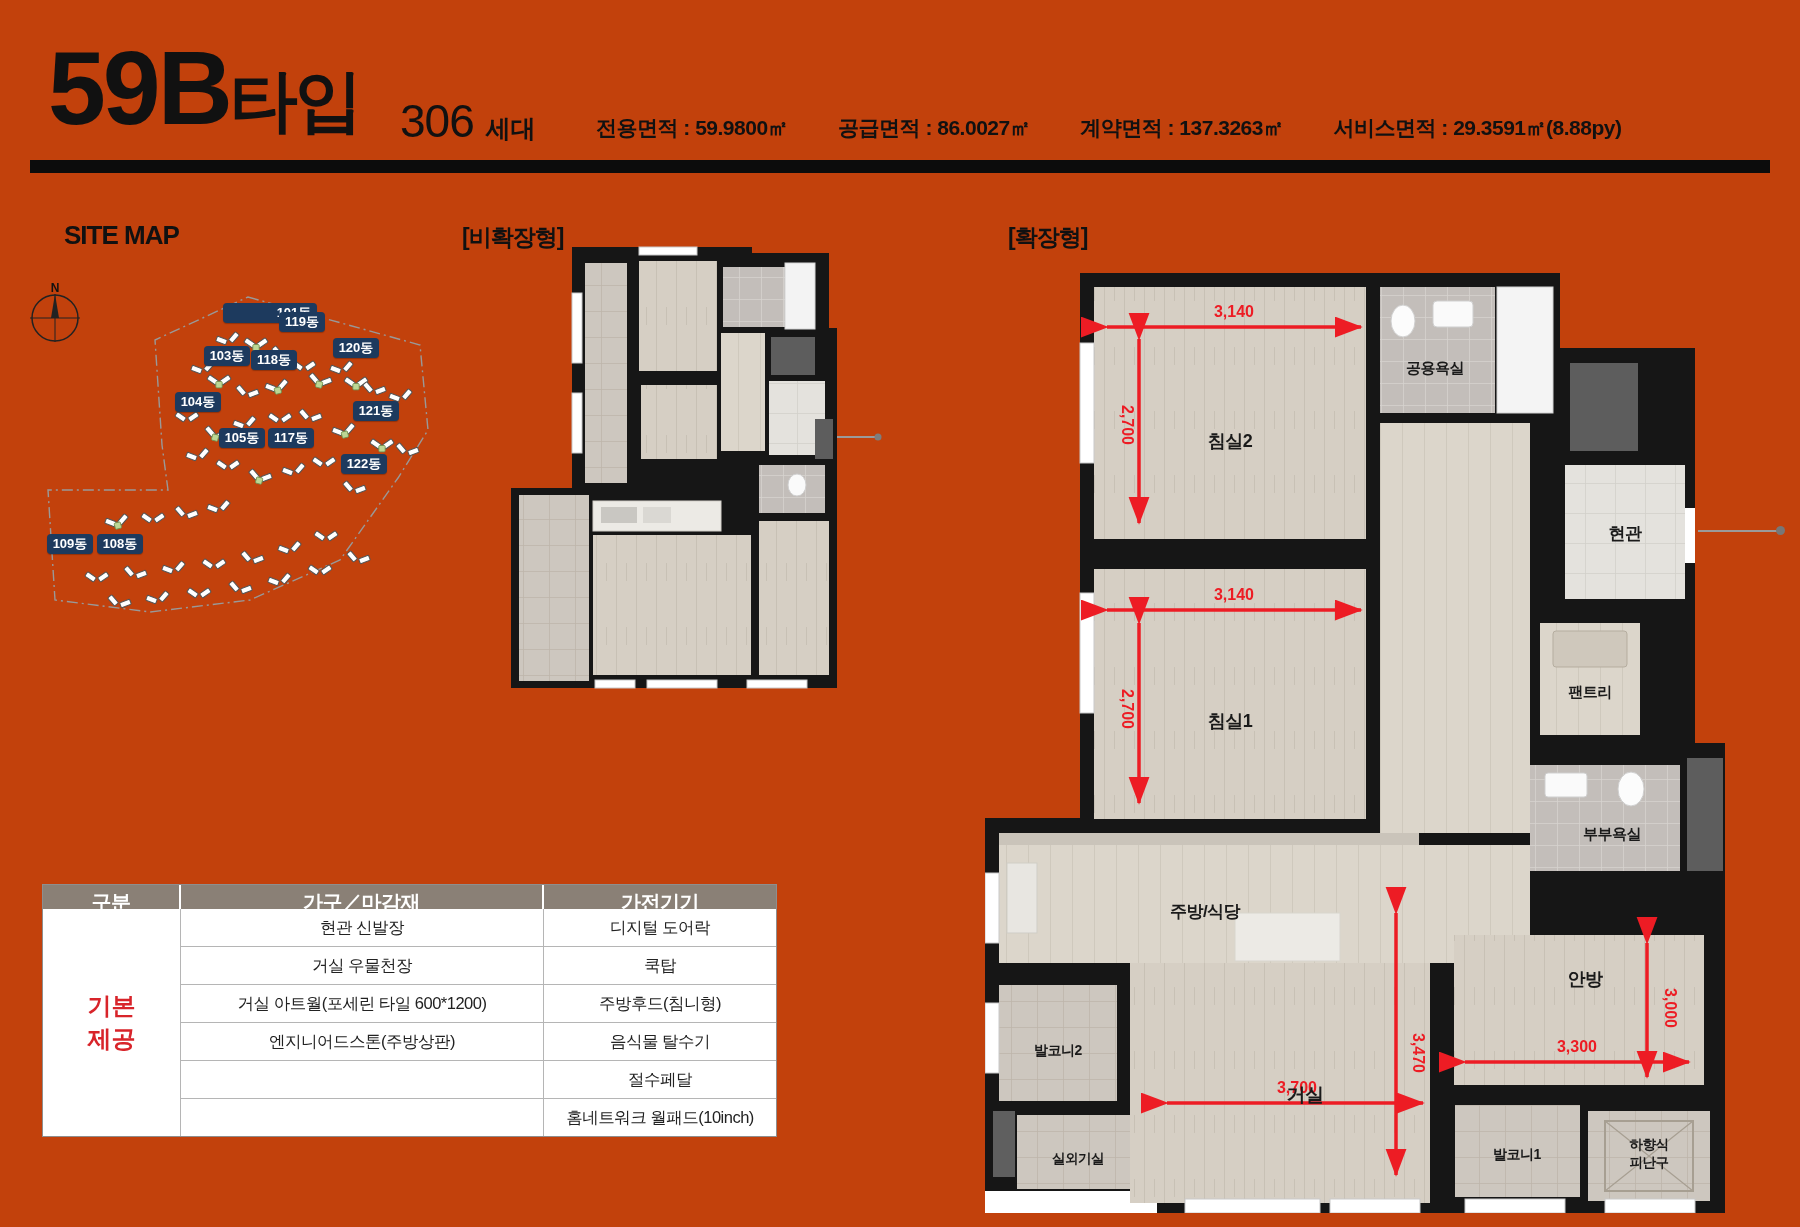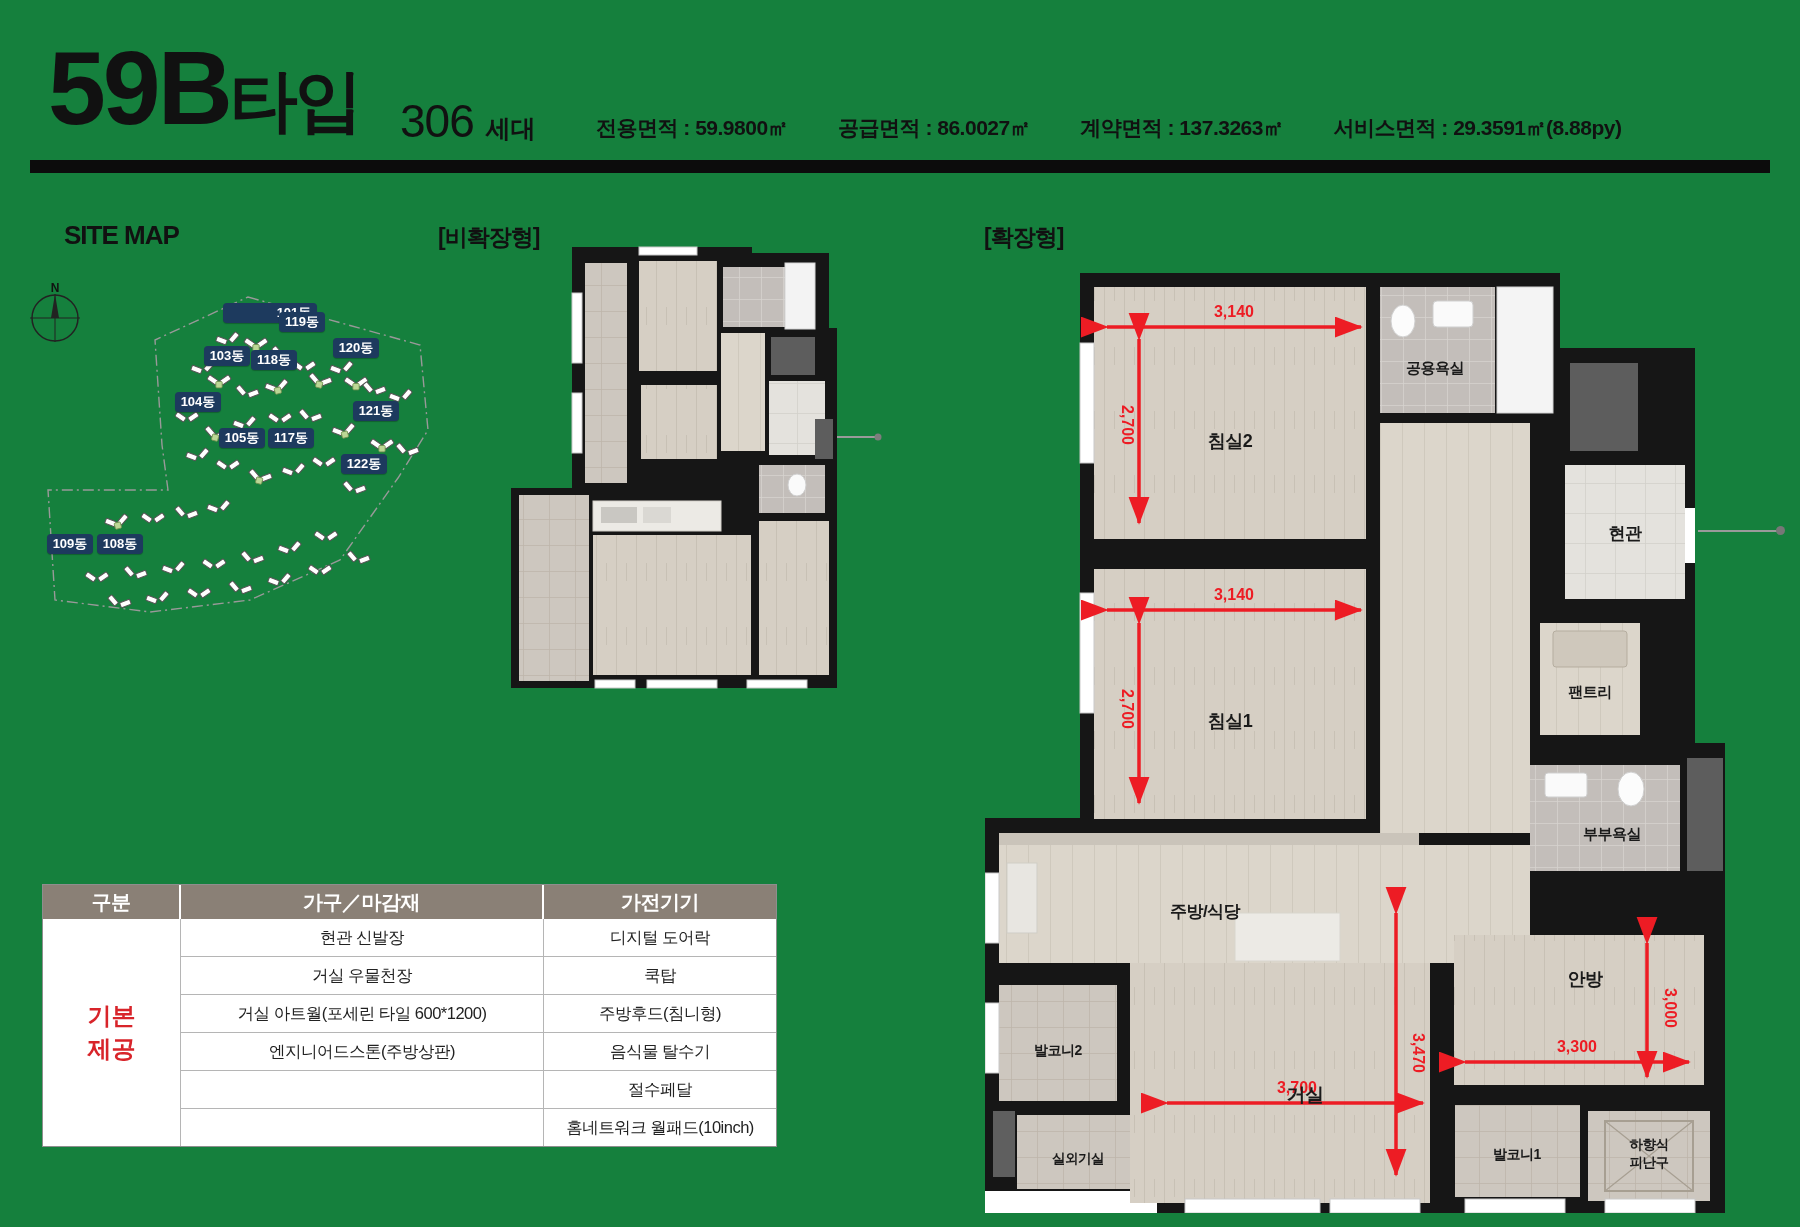--- a/index.html
+++ b/index.html
@@ -1,17 +1,17 @@
 <!DOCTYPE html>
 <html><head>
 <meta charset="utf-8">
 <style>
   html,body{margin:0;padding:0;background:#fff;}
   body{font-family:"Liberation Sans","DejaVu Sans",sans-serif;color:#111;}
-  .page{position:relative;width:1800px;height:1227px;background:#15803d;overflow:hidden;}
+  .page{position:relative;width:1800px;height:1227px;background:#c2410c;overflow:hidden;}
   .abs{position:absolute;}
 
   
   .type-title{left:48px;top:36px;display:flex;align-items:baseline;letter-spacing:-3px;}
   .type-name{font-size:104px;font-weight:800;line-height:1;}
   .type-suffix{font-size:68px;font-weight:800;line-height:1;}
   .units{left:400px;top:98px;display:flex;align-items:baseline;}
   .units-count{font-size:46px;font-weight:400;line-height:1;letter-spacing:-1px;}
   .units-suffix{font-size:25px;font-weight:700;line-height:1;margin-left:12px;}
   .areas{left:596px;top:114px;display:flex;gap:50px;align-items:center;}
@@ -20,33 +20,33 @@
 
   
   .sitemap-title{left:64px;top:220px;font-size:26px;font-weight:700;letter-spacing:-1px;}
   .sitemap{left:40px;top:240px;width:430px;height:400px;}
   .bldg-label{position:absolute;width:46px;height:20px;background:#1d3a5e;color:#fff;
     font-size:13px;font-weight:700;text-align:center;line-height:20px;border-radius:4px;
     box-shadow:0 1px 1px rgba(0,0,0,.25);}
   .compass{left:26px;top:280px;}
 
   
-  .plan-label{font-size:23px;font-weight:800;letter-spacing:-1px;}
+  .plan-label{font-size:23px;font-weight:800;letter-spacing:-1px;margin-left:24px;}
   .label-nonexp{left:438px;top:222px;}
   .label-exp{left:984px;top:222px;}
 
   
   .door-line{left:1698px;top:530px;width:82px;height:2px;background:#9a9a9a;}
   .door-dot{left:1776px;top:526px;width:9px;height:9px;border-radius:50%;background:#777;}
 
   
   .spec-table{left:42px;top:884px;width:733px;border:1px solid #8e8e8e;background:#fff;}
   .spec-header{display:grid;grid-template-columns:138px 363px 232px;background:#8a8076;}
   .spec-header > div{color:#fff;font-size:20px;font-weight:700;text-align:center;
-    line-height:34px;height:34px;border-right:2px solid #fff;letter-spacing:-0.5px;}
+    line-height:34px;height:24px;border-right:2px solid #fff;letter-spacing:-0.5px;}
   .spec-header > div:last-child{border-right:none;}
   .spec-body{display:flex;}
   .spec-side{width:138px;border-right:1px solid #b5b5b5;display:flex;flex-direction:column;
     justify-content:center;align-items:center;font-size:24px;font-weight:800;color:#d8242a;line-height:1.35;}
   .spec-rows{width:595px;}
   .spec-row{display:grid;grid-template-columns:363px 232px;border-bottom:1px solid #b5b5b5;}
   .spec-row:last-child{border-bottom:none;}
   .spec-row > div{height:37px;line-height:37px;text-align:center;font-size:16.5px;color:#222;
     letter-spacing:-0.5px;border-right:1px solid #b5b5b5;white-space:nowrap;overflow:hidden;}
   .spec-row > div:last-child{border-right:none;}

